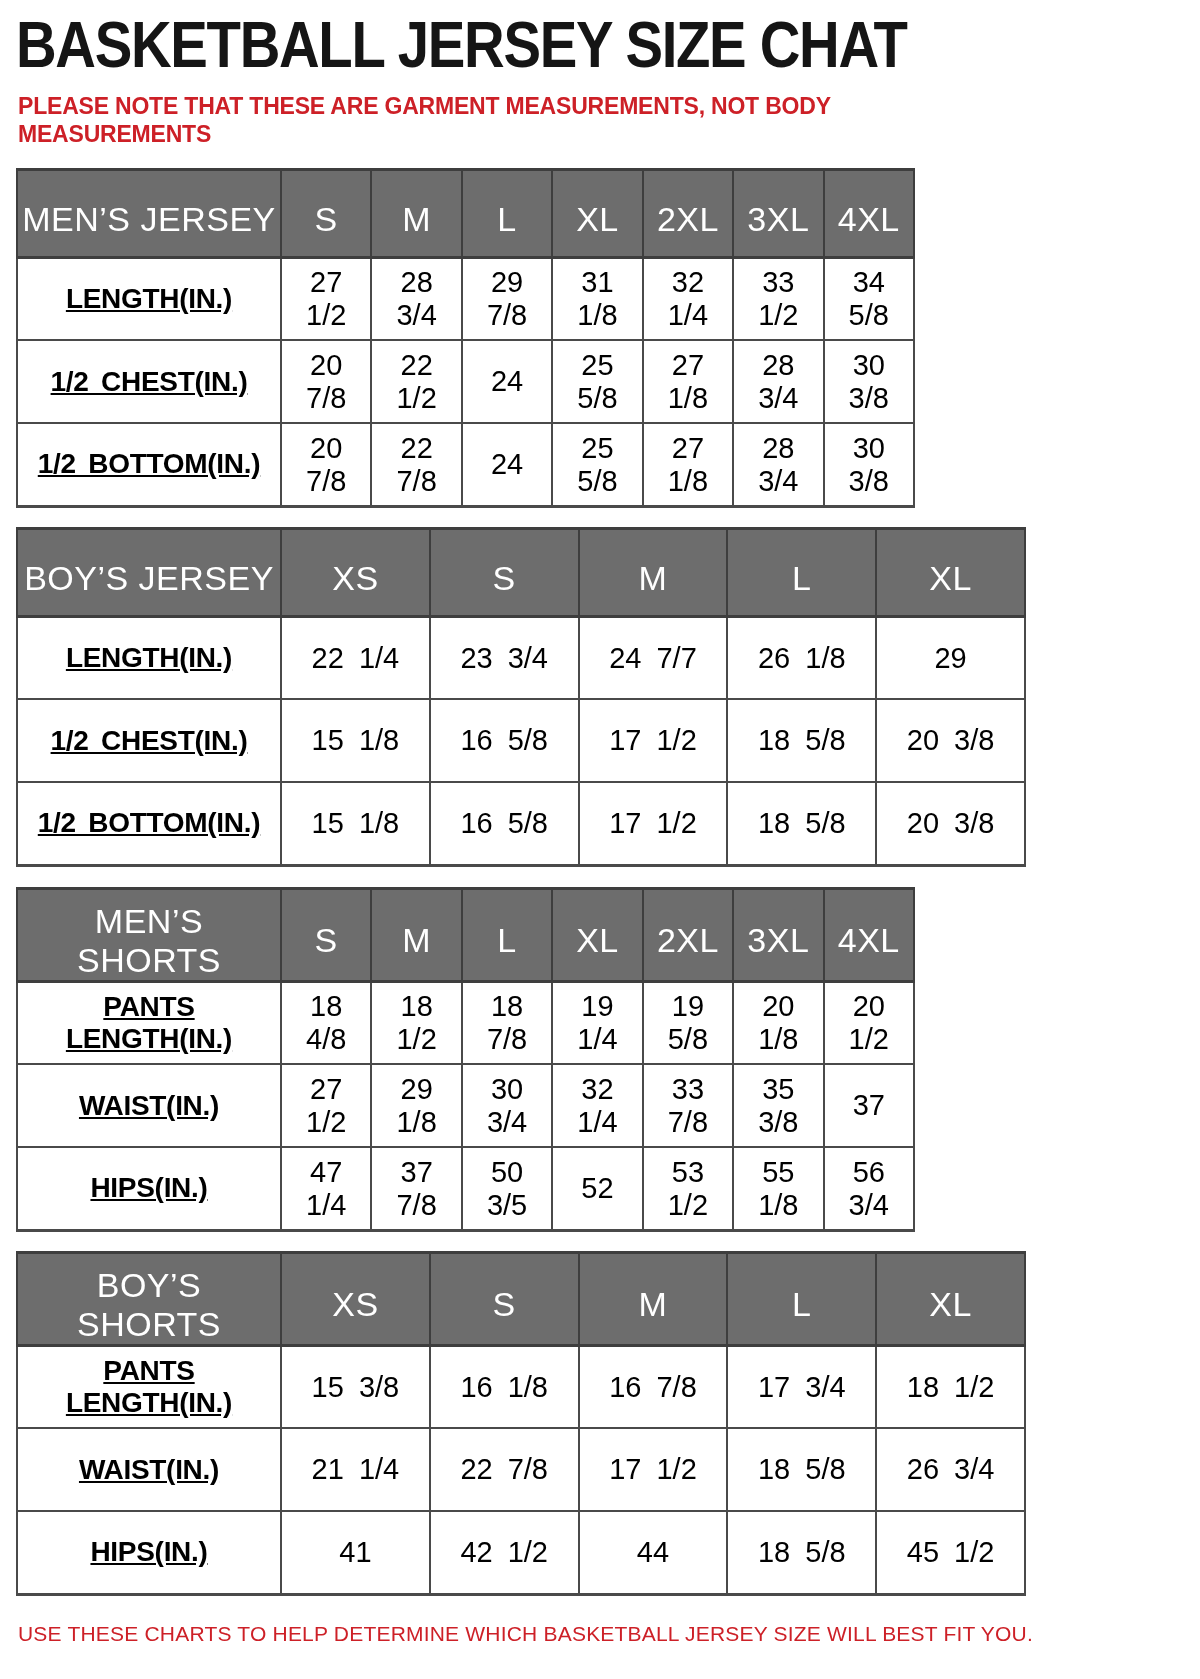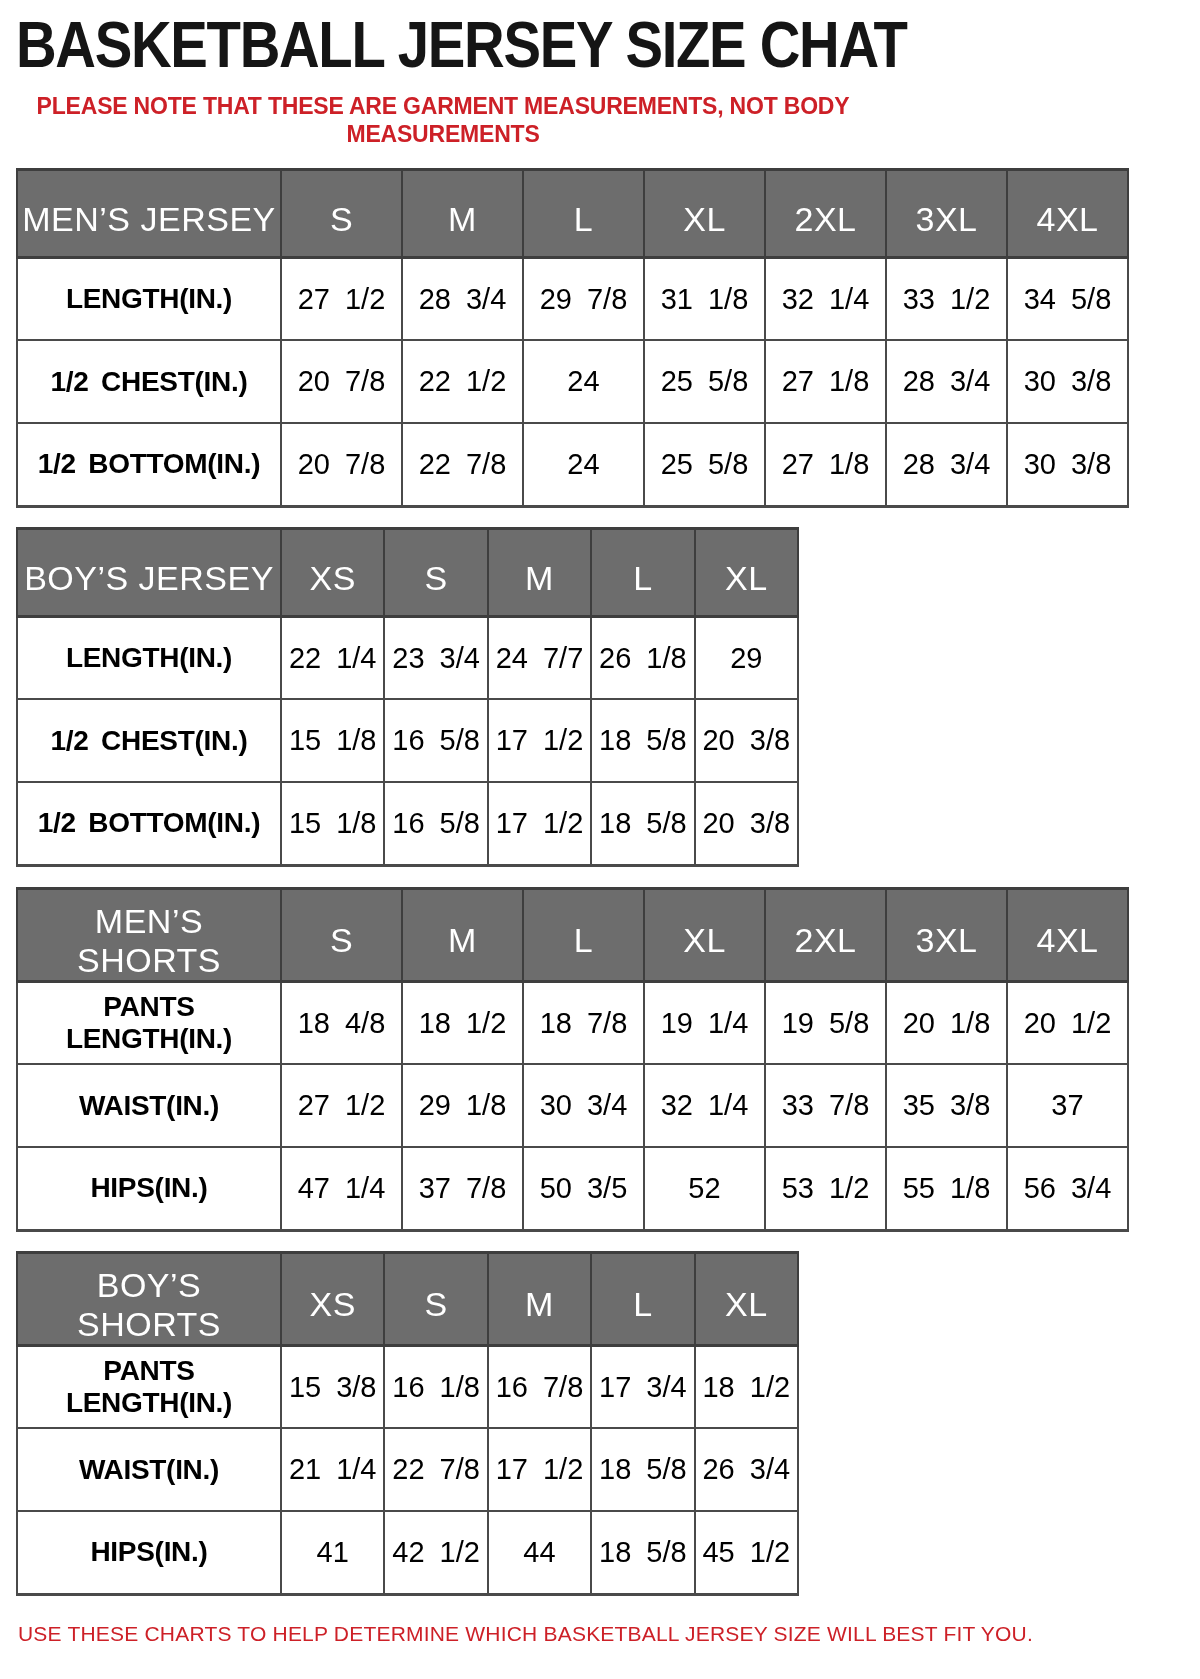--- a/index.html
+++ b/index.html
@@ -34,30 +34,29 @@
   }
 
   .note {
     margin: 10px 0 0 2px;
     max-width: 850px;
     color: var(--accent-red, #cd2027);
     font-size: 23px;
     font-weight: 700;
     line-height: 1.22;
     letter-spacing: -0.2px;
-    text-align: center;
   }
 
   table.size-table {
     border-collapse: collapse;
     table-layout: fixed;
     margin-top: 19px;
   }
-  table.size-table.wide  { width: 1113px; margin-top: 20px; }
-  table.size-table.narrow{ width: 783px; }
+  table.size-table.wide  { width: 899px; margin-top: 20px; }
+  table.size-table.narrow{ width: 1010px; }
 
   .size-table th, .size-table td {
     text-align: center;
     vertical-align: middle;
     overflow: hidden;
   }
   .size-table th {
     background: var(--header-gray, #6d6d6d);
     color: #ffffff;
     font-size: 34px;
@@ -78,20 +77,21 @@
     padding: 0 2px;
   }
   .size-table th:first-child,
   .size-table td:first-child { width: 264px; }
   .size-table td:first-child {
     font-weight: 700;
     font-size: 28px;
     letter-spacing: -0.3px;
     word-spacing: 5px;
     line-height: 1.15;
+    text-decoration: underline;
   }
   .size-table tbody tr:last-child td { border-bottom-width: 3px; }
 
   .footer {
     margin: 26px 0 0 2px;
     color: var(--accent-red, #cd2027);
     font-size: 21px;
     font-weight: 400;
     letter-spacing: 0.2px;
     white-space: nowrap;

